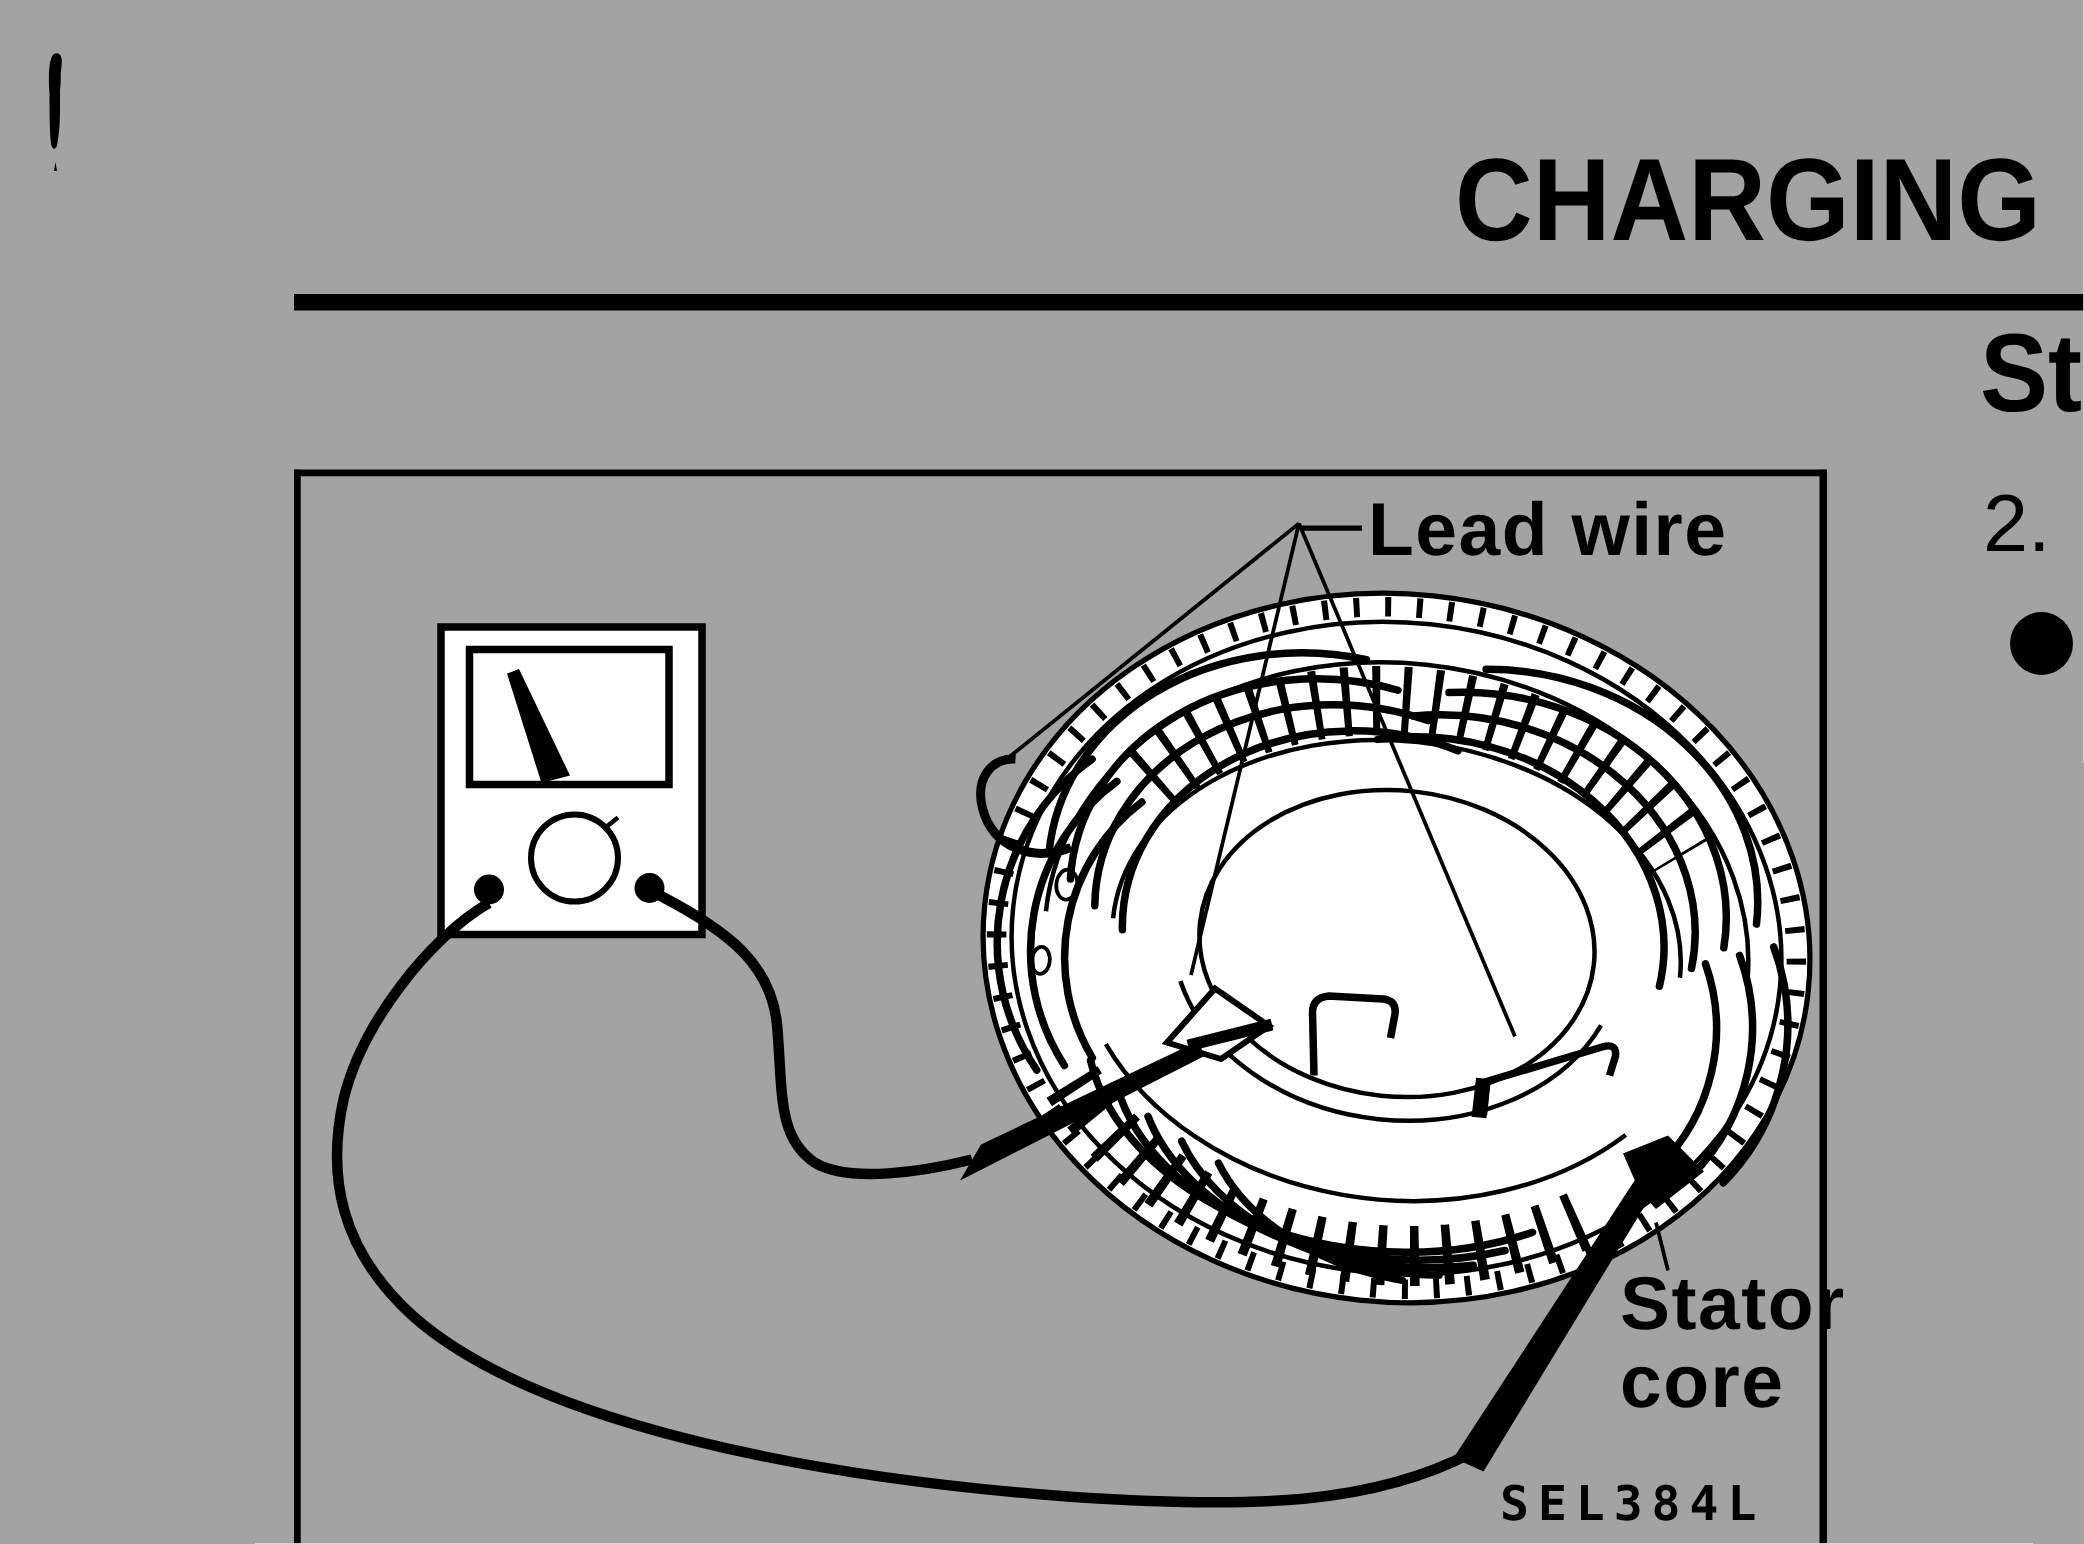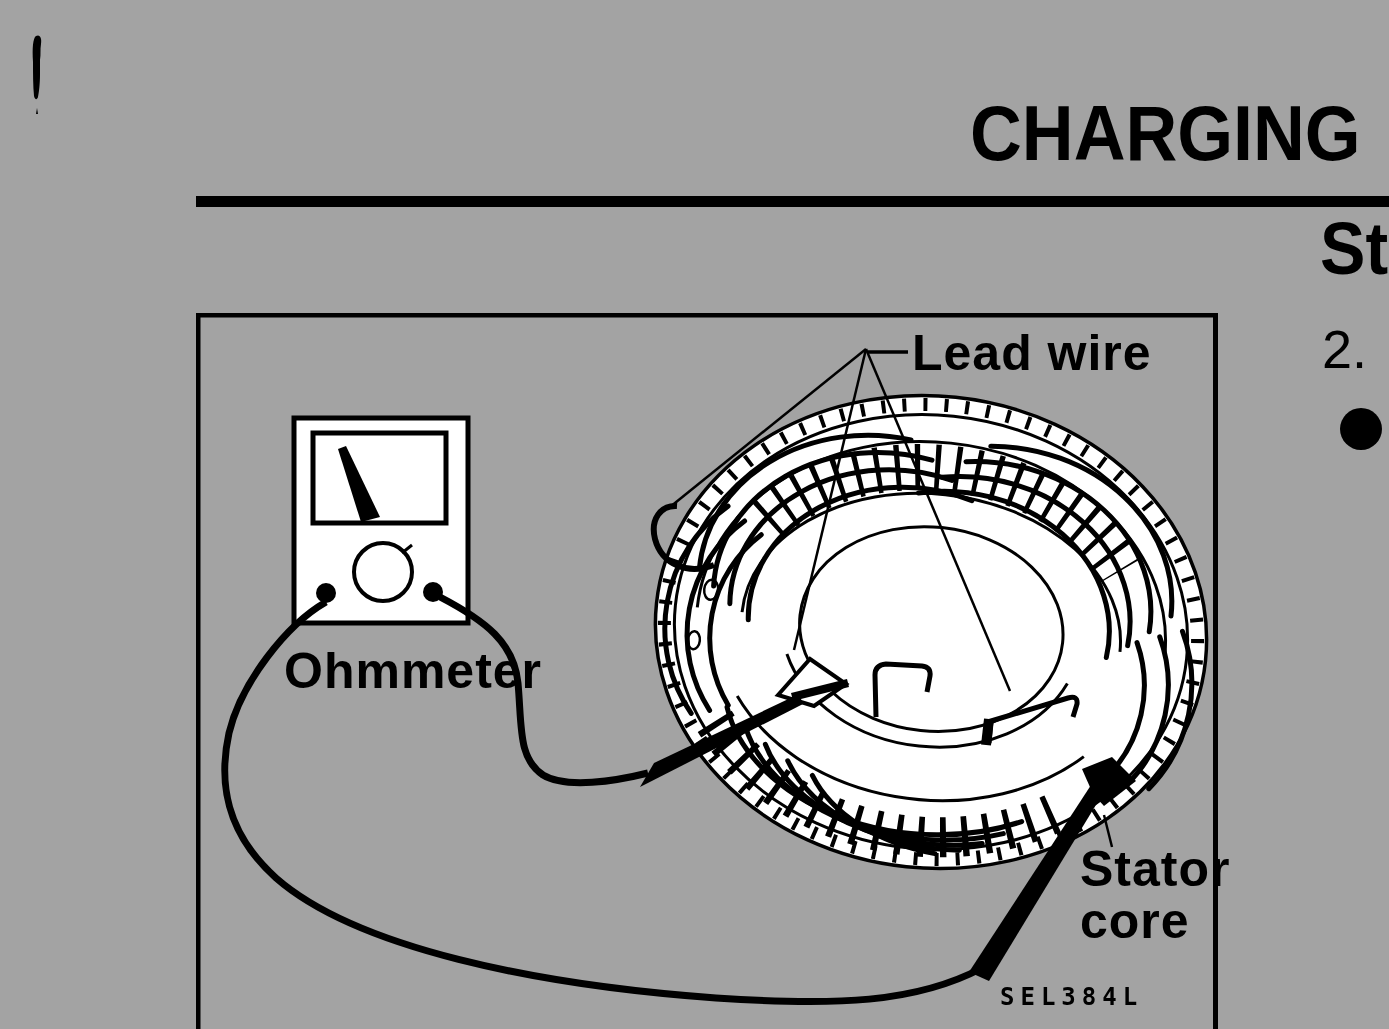--- a/index.html
+++ b/index.html
@@ -28,21 +28,21 @@
   #figure-box svg{position:absolute;left:0;top:0;}
   .fig-label{
     position:absolute;font-weight:700;font-size:50px;line-height:1.15;
     letter-spacing:1px;white-space:nowrap;
   }
   #lead-wire-label{left:716px;top:12px;}
   #ohmmeter-label{left:88px;top:330px;}
   #stator-core-label{left:884px;top:530px;line-height:52px;}
   #figure-code{
     left:804px;top:670px;font-family:"DejaVu Sans Mono",monospace;
-    font-size:24px;font-weight:700;letter-spacing:6px;white-space:nowrap;
+    font-size:32px;font-weight:700;letter-spacing:6px;white-space:nowrap;
   }
   .ln{stroke:#000;fill:none;}
 </style>
 </head>
 <body>
 
 <div id="page">
 
   <div class="abs" id="ink-mark">
     <svg width="18" height="90" viewBox="0 0 18 90">
@@ -139,21 +139,20 @@
       <g class="ln" stroke-width="2.5">
         <path d="M 672 39 L 712 39" stroke-width="3.5"></path>
         <path d="M 670 36 L 474 194"></path>
         <path d="M 670 36 L 598 337"></path>
         <path d="M 670 36 L 814 378"></path>
         <path d="M 916 534 L 908 502"></path>
       </g>
     </svg>
 
     <div class="fig-label" id="lead-wire-label">Lead wire</div>
-    <div class="fig-label" id="ohmmeter-label">Ohmmeter</div>
     <div class="fig-label" id="stator-core-label">
       <div>Stator</div>
       <div>core</div>
     </div>
     <div class="abs" id="figure-code">SEL384L</div>
   </div>
 
 </div>
 
 </body></html>

